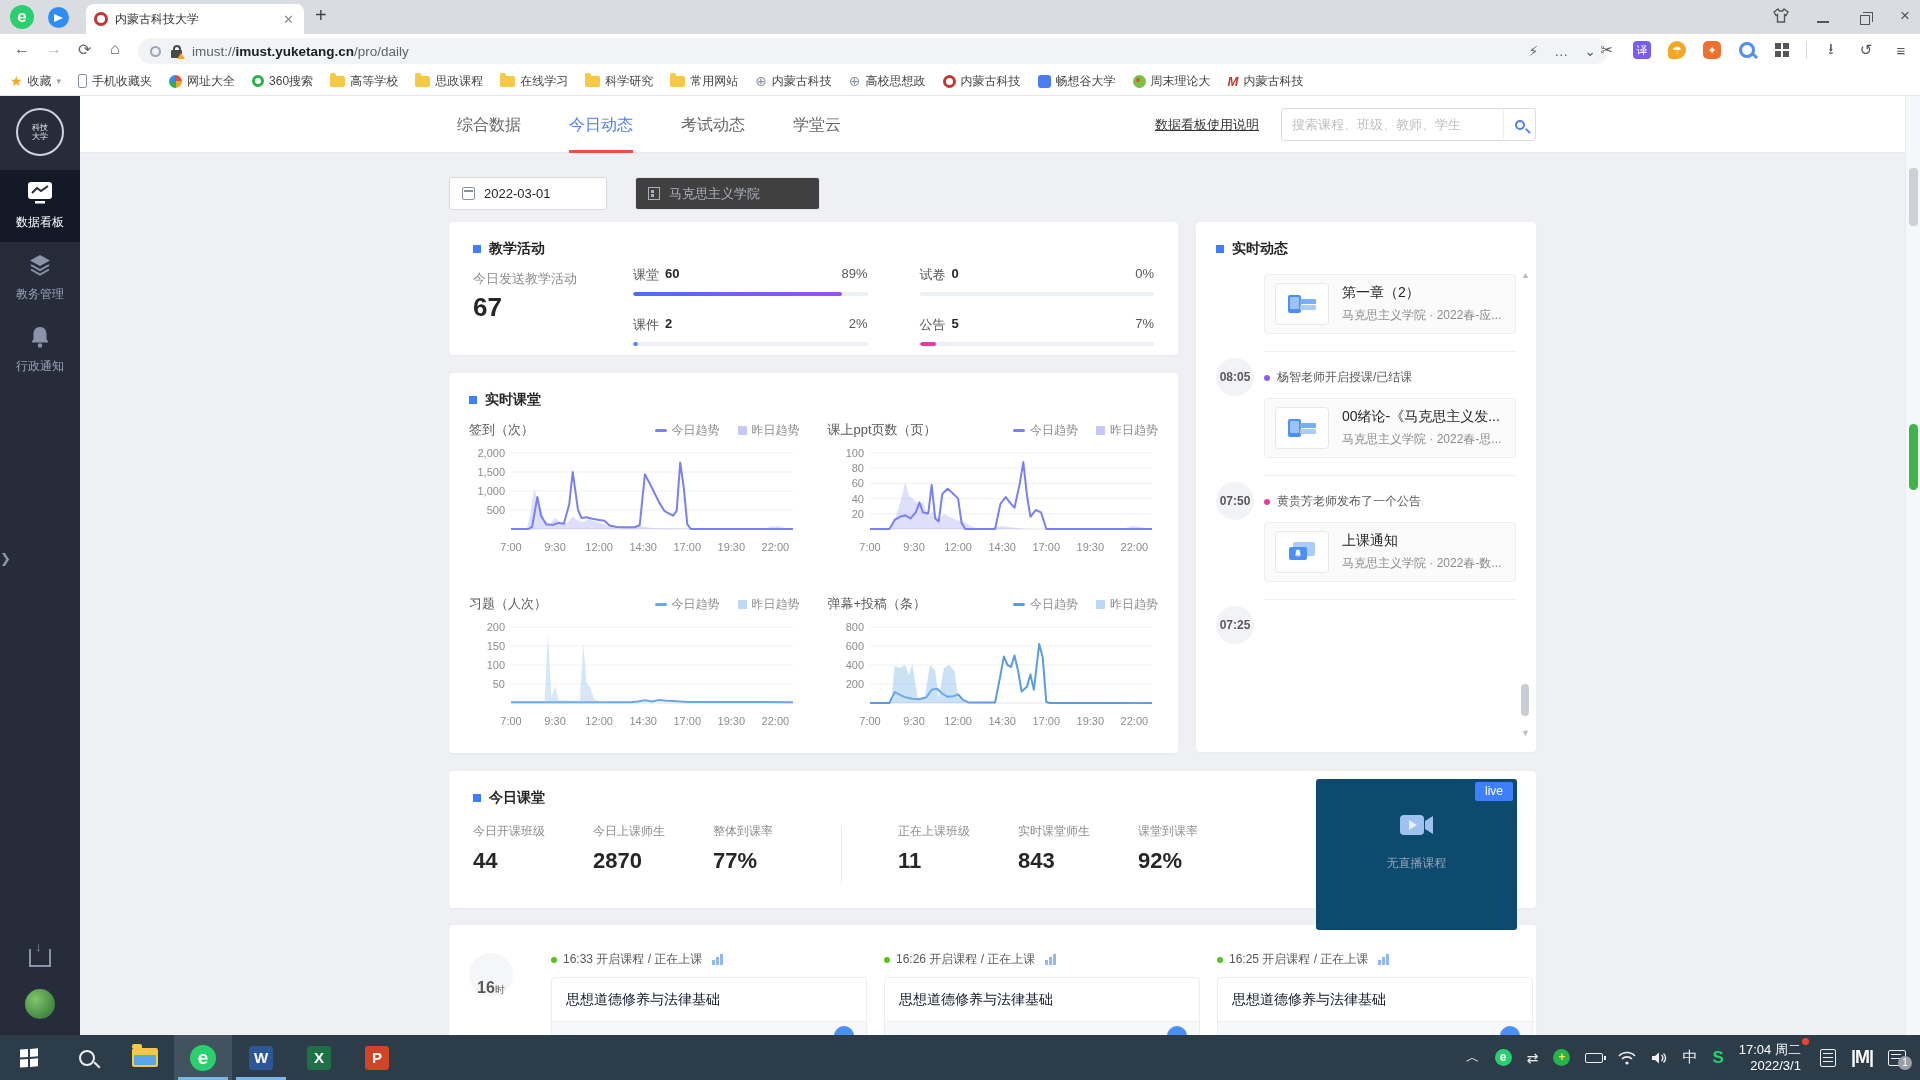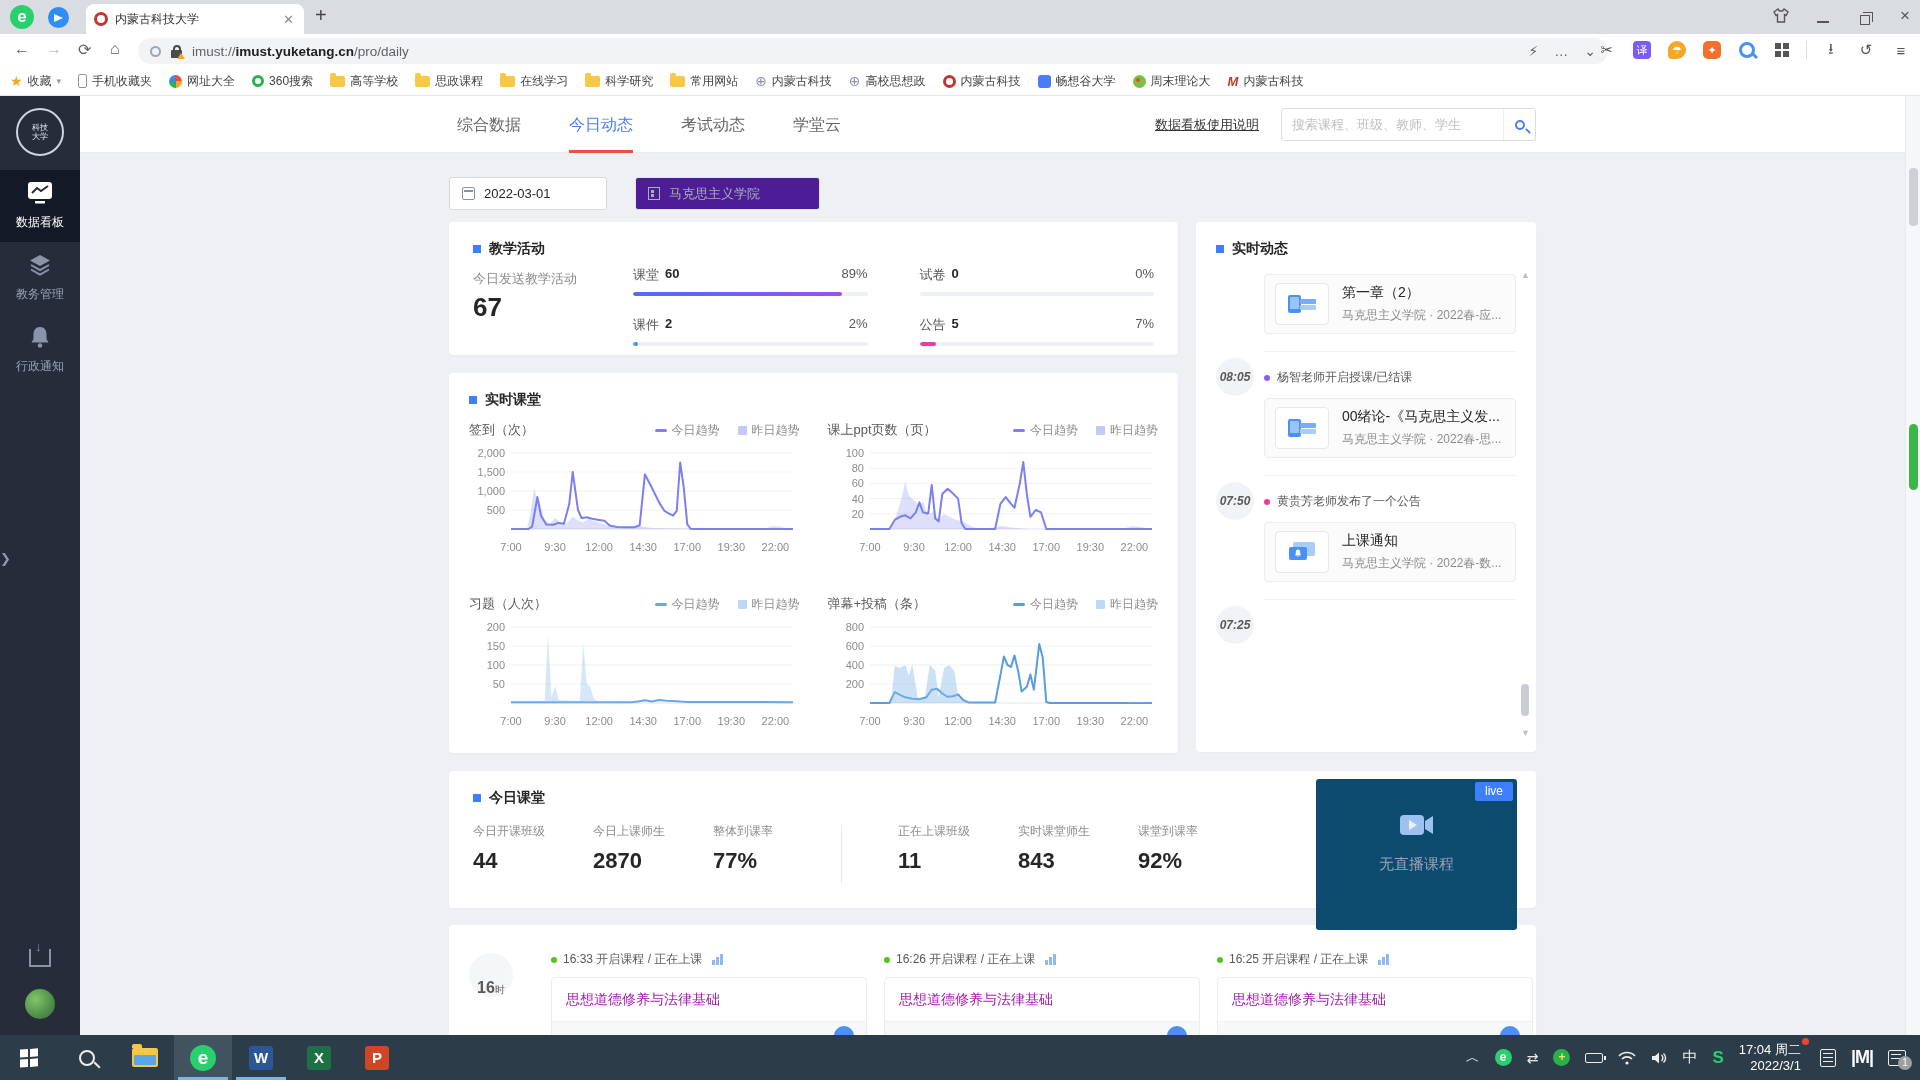--- a/index.html
+++ b/index.html
@@ -85,21 +85,21 @@
   .searchbox input { flex:1; border:none; outline:none; font-size:13px; color:#333; padding:0 10px; background:transparent; font-family:inherit; }
   .searchbox input::placeholder { color:#bfbfbf; }
   .search-btn { width:32px; height:100%; border-left:1px solid #eceff3; display:flex; align-items:center; justify-content:center; }
   .mag { width:10px; height:10px; border:2px solid #4a7df5; border-radius:50%; position:relative; }
   .mag:after { content:""; position:absolute; left:8px; top:8px; width:6px; height:2px; background:#4a7df5; transform:rotate(45deg); }
 
   .content { position:absolute; left:0; top:57px; right:15px; bottom:0; overflow:hidden; }
   .filters { display:flex; margin-top:24px; gap:28px; }
   .inputbox { height:33px; border-radius:3px; display:flex; align-items:center; padding:0 12px; gap:9px; font-size:13px; }
   .datebox { width:158px; background:#fff; border:1px solid #d9d9d9; color:#262626; }
-  .schoolbox { width:185px; background:#4c1d95; border:1px solid #e3e5e8; color:#aab0ba; }
+  .schoolbox { width:185px; background:#404040; border:1px solid #e3e5e8; color:#aab0ba; }
   .ic-cal { width:13px; height:13px; border:1.5px solid #8a93a0; border-radius:2px; position:relative; }
   .ic-cal:before { content:""; position:absolute; left:1px; top:2px; right:1px; height:1.5px; background:#8a93a0; }
   .ic-bld { width:12px; height:13px; border:1.5px solid #aab0ba; position:relative; }
   .ic-bld:before { content:""; position:absolute; left:2px; top:2px; width:3px; height:3px; background:#aab0ba; box-shadow:0 4px 0 #aab0ba; }
 
   .card { background:#fff; border-radius:4px; box-shadow:0 1px 2px rgba(0,0,0,0.03); }
   .card-head { display:flex; align-items:center; gap:8px; font-size:14px; font-weight:bold; color:#262626; }
   .bullet { width:8px; height:8px; background:#3d7fff; }
 
   .row1 { display:flex; gap:18px; margin-top:12px; }
@@ -122,21 +122,21 @@
   .charts-grid { display:grid; grid-template-columns:1fr 1fr; column-gap:28px; row-gap:34px; margin-top:12px; }
   .chart-title-row { display:flex; align-items:center; font-size:13px; color:#595959; }
   .legend { margin-left:auto; display:flex; gap:18px; font-size:12px; color:#8c8c8c; align-items:flex-start; }
   .lg { display:flex; align-items:center; gap:5px; }
   .lg .line-sw { width:12px; height:3px; border-radius:2px; }
   .lg .sq-sw { width:9px; height:9px; border-radius:1px; }
 
   .card-feed { height:530px; padding:18px 20px; position:relative; }
   .feed-list { margin-top:14px; height:460px; overflow:hidden; }
   .feed-item { display:flex; }
-  .ftime { width:38px; height:38px; border-radius:50%; background:#f2f3f7; font-size:12px; font-weight:bold; color:#595959; display:flex; align-items:center; justify-content:center; flex:none;font-style:italic; }
+  .ftime { width:38px; height:38px; border-radius:50%; background:#f2f3f7; font-size:12px; font-weight:bold; color:#595959; display:flex; align-items:center; justify-content:center; flex:none; }
   .fbody { flex:1; padding-left:10px; min-width:0; }
   .fevent { display:flex; align-items:center; gap:7px; font-size:12px; color:#595959; margin-top:11px; }
   .fdot { width:6px; height:6px; border-radius:50%; flex:none; }
   .fcard { margin-top:12px; background:#fbfbfc; border:1px solid #ededf0; border-radius:4px; padding:8px 10px; display:flex; align-items:center; }
   .ficonbox { width:54px; height:42px; background:#fff; border:1px solid #e8e8eb; border-radius:4px; display:flex; align-items:center; justify-content:center; flex:none; }
   .ftexts { padding-left:13px; min-width:0; }
   .ftitle { font-size:14px; color:#262626; white-space:nowrap; overflow:hidden; }
   .fsub { font-size:12px; color:#8c8c8c; margin-top:5px; white-space:nowrap; overflow:hidden; }
   .fdivider { height:1px; background:#eef0f2; margin:17px 0 6px 48px; }
   .feed-scroll { position:absolute; right:5px; top:48px; bottom:14px; width:12px; }
@@ -145,34 +145,34 @@
 
   .card-today { height:137px; margin-top:18px; padding:18px 24px; position:relative; }
   .stats-row { display:flex; align-items:flex-start; margin-top:16px; }
   .stat { width:120px; }
   .stat-label { font-size:12px; color:#8c8c8c; }
   .stat-value { font-size:22px; font-weight:bold; color:#262626; margin-top:8px; }
   .stat-div { width:1px; height:58px; background:#e8e8e8; margin:2px 56px 0 8px; }
   .live-box { position:absolute; right:19px; top:8px; width:201px; height:151px; background:#0c4a6e; border-radius:3px; }
   .live-badge { position:absolute; right:4px; top:3px; width:38px; height:19px; background:#3d7fff; color:#fff; font-size:12px; text-align:center; line-height:19px; border-radius:2px; }
   .live-cam { position:absolute; left:50%; top:34px; transform:translateX(-50%); }
-  .live-text { position:absolute; left:0; right:0; top:76px; text-align:center; font-size:15px; color:#98a2b8; }
+  .live-text { position:absolute; left:0; right:0; top:76px; text-align:center; font-size:12px; color:#98a2b8; }
 
   .card-timeline { margin-top:17px; height:130px; padding:26px 20px 0 20px; display:flex; }
   .hour-circle { width:44px; height:44px; border-radius:50%; background:#f5f6f8; display:flex; align-items:flex-end; justify-content:center; padding-top:12px; flex:none; margin-top:2px; }
   .hour-num { font-size:16px; font-weight:bold; color:#595959; }
   .hour-suffix { font-size:10px; color:#595959; }
   .tl-cols { display:flex; gap:17px; margin-left:38px; flex:1; }
   .tl-col { width:316px; flex:none; }
   .tl-head { display:flex; align-items:center; gap:6px; font-size:12px; color:#595959; }
   .gdot { width:6px; height:6px; border-radius:50%; flex:none; }
   .bars-ic { display:flex; align-items:flex-end; gap:1.5px; margin-left:4px; }
   .bars-ic i { width:2.5px; background:#8fb8f5; }
   .tl-card { margin-top:9px; border:1px solid #ededf0; border-radius:4px; overflow:hidden; background:#fff; }
-  .tl-course { padding:13px 14px 12px 14px; font-size:14px; color:#a21caf; border-bottom:1px solid #f0f1f3; }
+  .tl-course { padding:13px 14px 12px 14px; font-size:14px; color:#0f172a; border-bottom:1px solid #f0f1f3; }
   .tl-strip { height:26px; background:#f7f8fa; position:relative; }
   .tl-strip i { position:absolute; right:12px; top:4px; width:20px; height:20px; border-radius:50%; background:#4a90f5; }
 
   .page-scrollbar { position:absolute; right:0; top:0; width:15px; height:100%; background:#f6f7f8; border-left:1px solid #e9eaec; }
   .ps-thumb { position:absolute; left:3px; top:72px; width:9px; height:58px; background:#cdd0d6; border-radius:4px; }
   .ps-green { position:absolute; left:3px; top:328px; width:9px; height:66px; background:#3cb54a; border-radius:5px; }
 
   
   .taskbar { position:absolute; left:0; bottom:0; width:1920px; height:45px; background:#2c3c49; display:flex; align-items:center; }
   .tb-left { display:flex; align-items:center; height:100%; }

